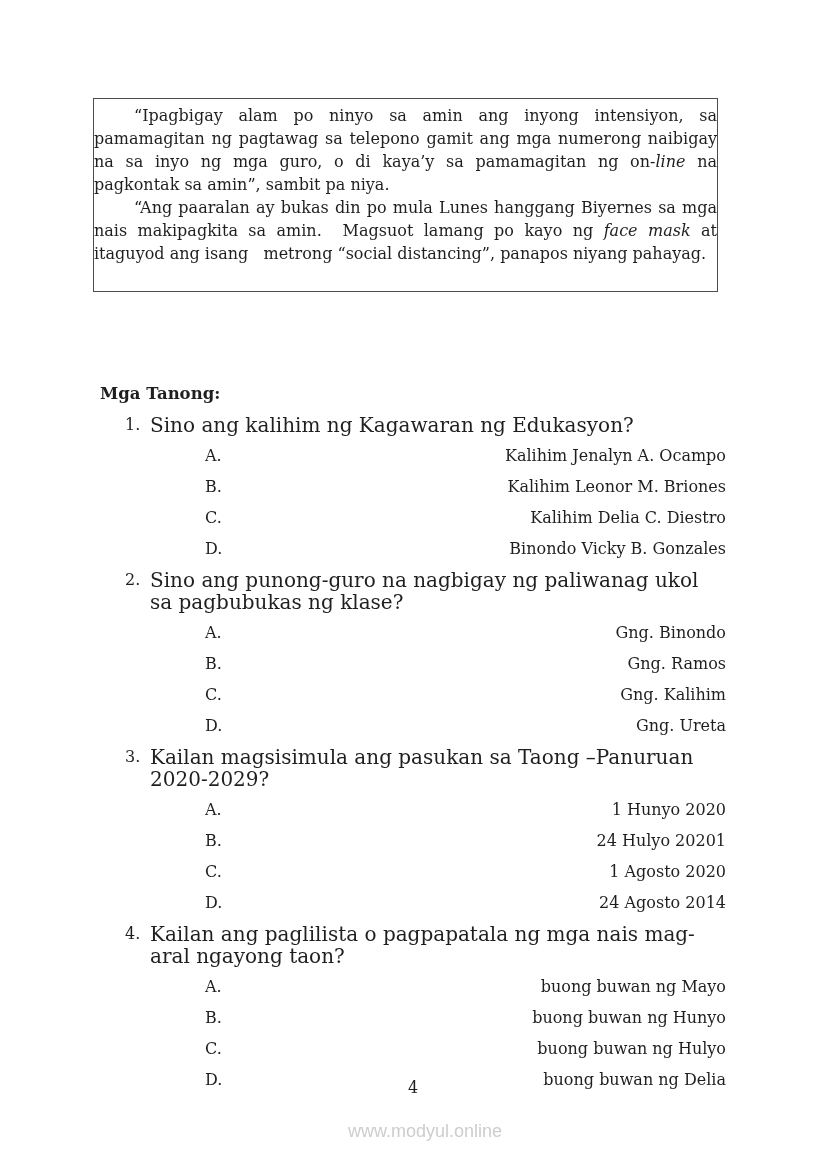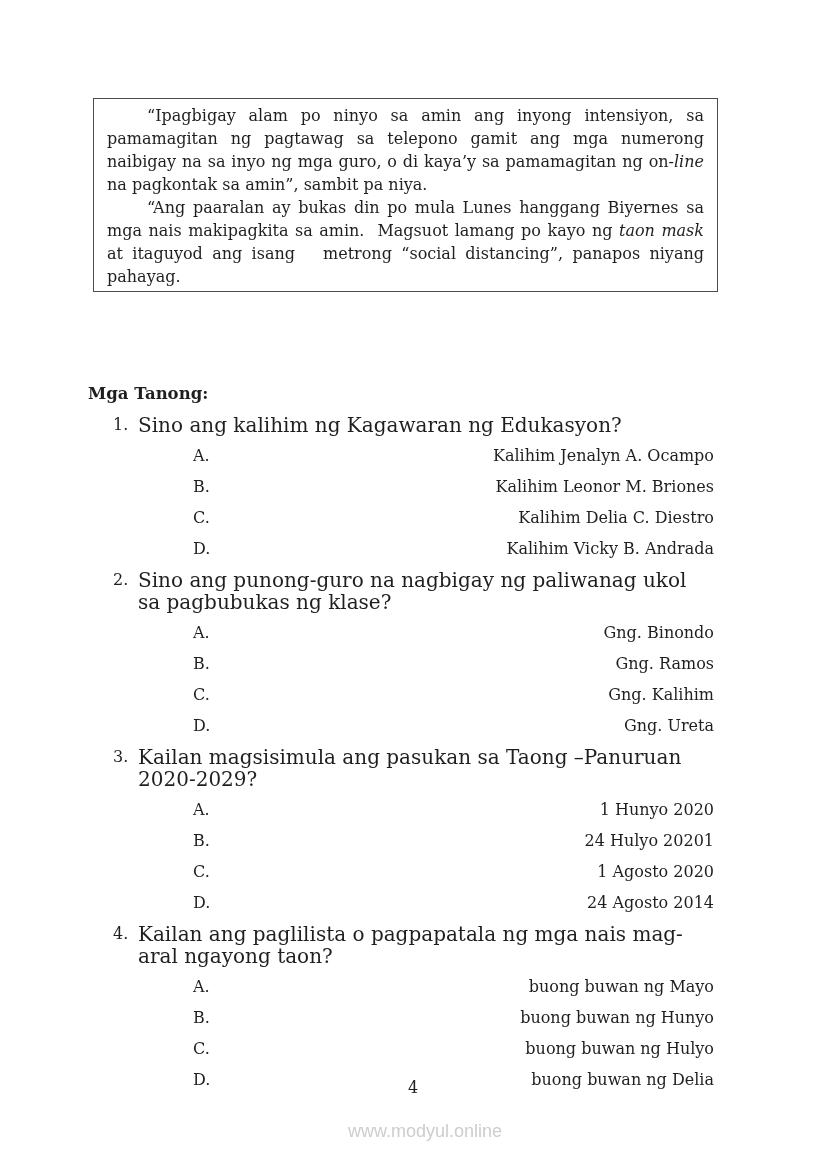--- a/index.html
+++ b/index.html
@@ -19,35 +19,35 @@
 
   
   .quote-box {
     position: absolute;
     left: 93px;
     top: 98px;
     width: 625px;
     height: 194px;
     box-sizing: border-box;
     border: 1px solid #4c4c4c;
-    padding: 5px 13px;
+    padding: 5px 0;
   }
   .quote-box p {
     margin: 0;
     font-size: 16px;
     line-height: 23px;
     text-align: justify;
     text-indent: 40px;
   }
   .it { font-style: italic; }
 
   
   .questions {
     position: absolute;
-    left: 88px;
+    left: 100px;
     top: 383px;
     width: 626px;
   }
   .q-heading {
     font-weight: bold;
     font-size: 16.5px;
     line-height: 22px;
     margin: 0 0 9px 0;
   }
   .question { margin-left: 25px; }
@@ -104,21 +104,21 @@
     color: #cdcdcd;
   }
 </style>
 </head>
 <body>
 
 <div class="page">
 
   <div class="quote-box">
     <p><span>“Ipagbigay alam po ninyo sa amin ang inyong intensiyon, sa pamamagitan ng pagtawag sa telepono gamit ang mga numerong naibigay na sa inyo ng mga guro, o di kaya’y sa pamamagitan ng on-</span><span class="it">line</span><span> na pagkontak sa amin”, sambit pa niya.</span></p>
-    <p><span>“Ang paaralan ay bukas din po mula Lunes hanggang Biyernes sa mga nais makipagkita sa amin.&nbsp; Magsuot lamang po kayo ng </span><span class="it">taon mask</span><span> at itaguyod ang isang &nbsp; metrong “social distancing”, panapos niyang pahayag.</span></p>
+    <p><span>“Ang paaralan ay bukas din po mula Lunes hanggang Biyernes sa mga nais makipagkita sa amin.&nbsp; Magsuot lamang po kayo ng </span><span class="it">face mask</span><span> at itaguyod ang isang &nbsp; metrong “social distancing”, panapos niyang pahayag.</span></p>
   </div>
 
   <div class="questions">
     <p class="q-heading">Mga Tanong:</p>
 
     <div class="question">
       <div class="q-row">
         <span class="q-num">1.</span>
         <span class="q-text">Sino ang kalihim ng Kagawaran ng Edukasyon?</span>
       </div>
@@ -130,21 +130,21 @@
         <div class="opt-row">
           <span class="opt-letter">B.</span>
           <span class="opt-text">Kalihim Leonor M. Briones</span>
         </div>
         <div class="opt-row">
           <span class="opt-letter">C.</span>
           <span class="opt-text">Kalihim Delia C. Diestro</span>
         </div>
         <div class="opt-row">
           <span class="opt-letter">D.</span>
-          <span class="opt-text">Kalihim Vicky B. Andrada</span>
+          <span class="opt-text">Binondo Vicky B. Gonzales</span>
         </div>
       </div>
     </div>
 
     <div class="question">
       <div class="q-row">
         <span class="q-num">2.</span>
         <span class="q-text">Sino ang punong-guro na nagbigay ng paliwanag ukol sa pagbubukas ng klase?</span>
       </div>
       <div class="q-options">

